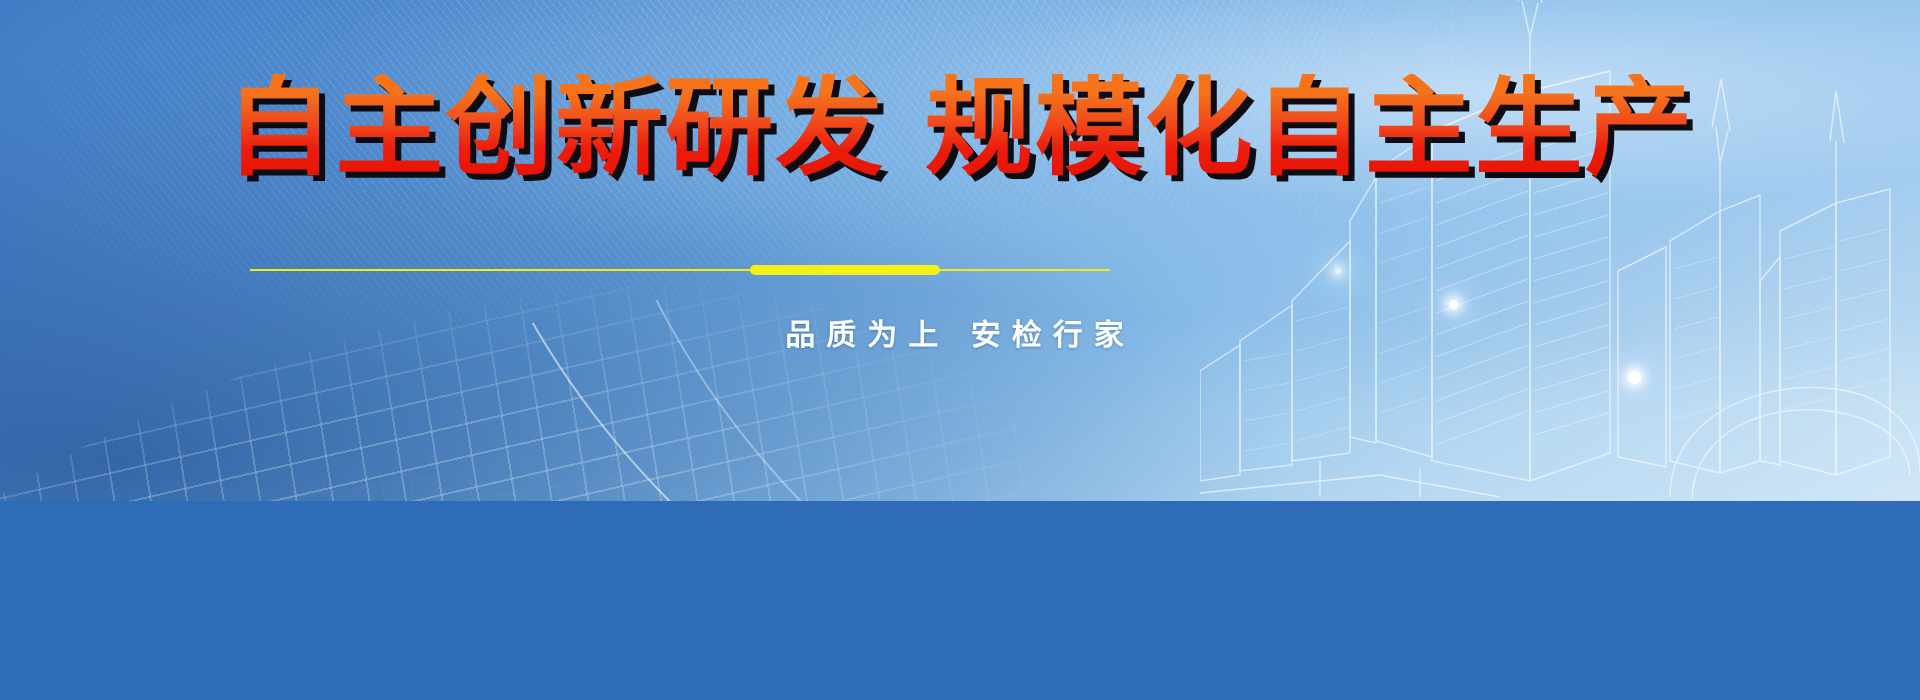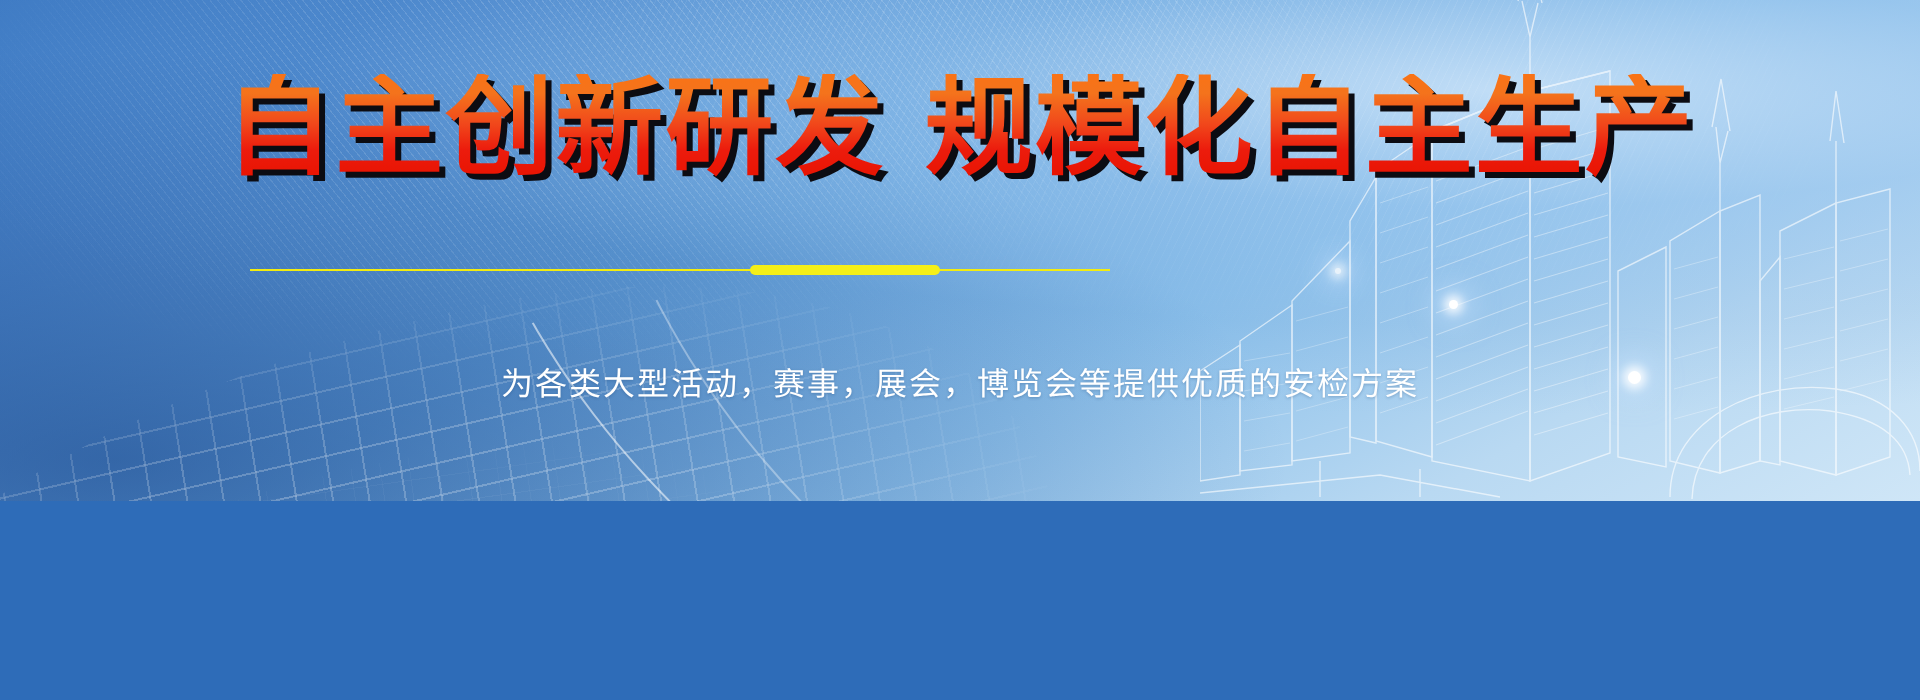--- a/index.html
+++ b/index.html
@@ -206,22 +206,22 @@
 
   <div class="content">
 
     <div class="headline">自主创新研发 规模化自主生产</div>
 
     <div class="divider">
       <div class="thin"></div>
       <div class="thick"></div>
     </div>
 
-
-    <div class="subline">为各类大型活动，赛事，展会，博览会等提供优质的安检方案</div>
+    <div class="tagline">品质为上  安检行家</div>
+
 
     <div class="dots">
       <span class="dot active"></span>
       <span class="dot"></span>
       <span class="dot"></span>
     </div>
 
   </div>
 </div>
 

